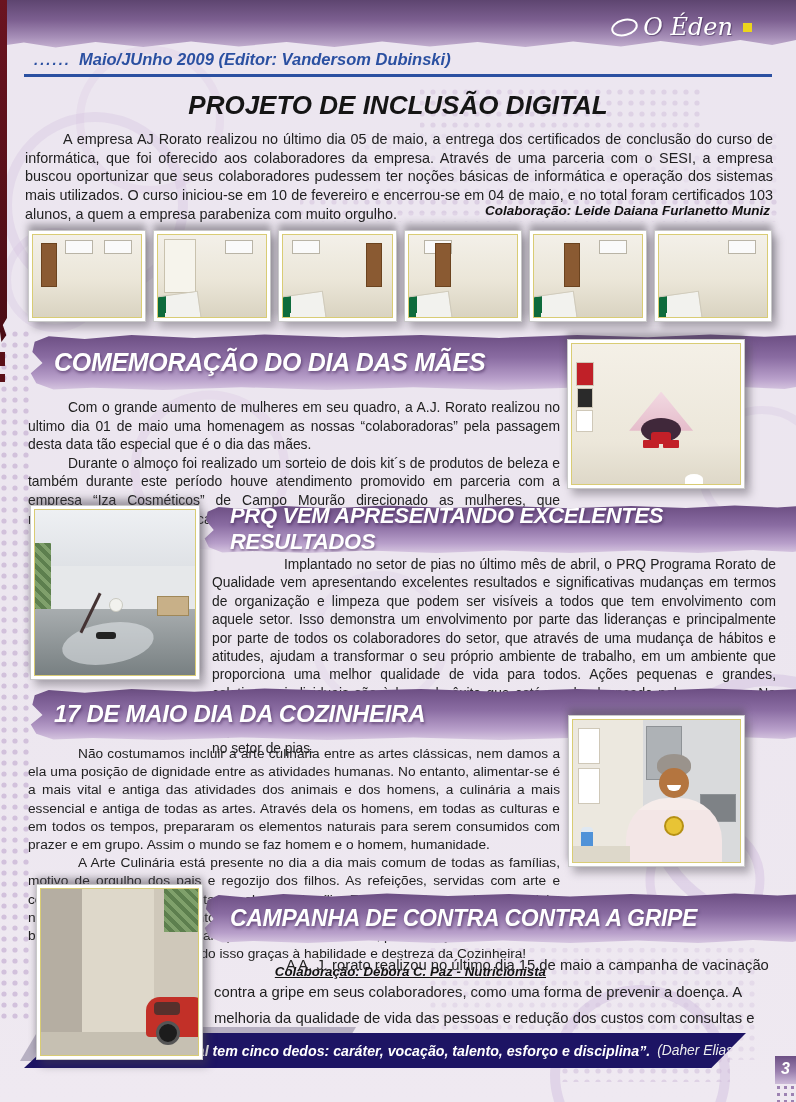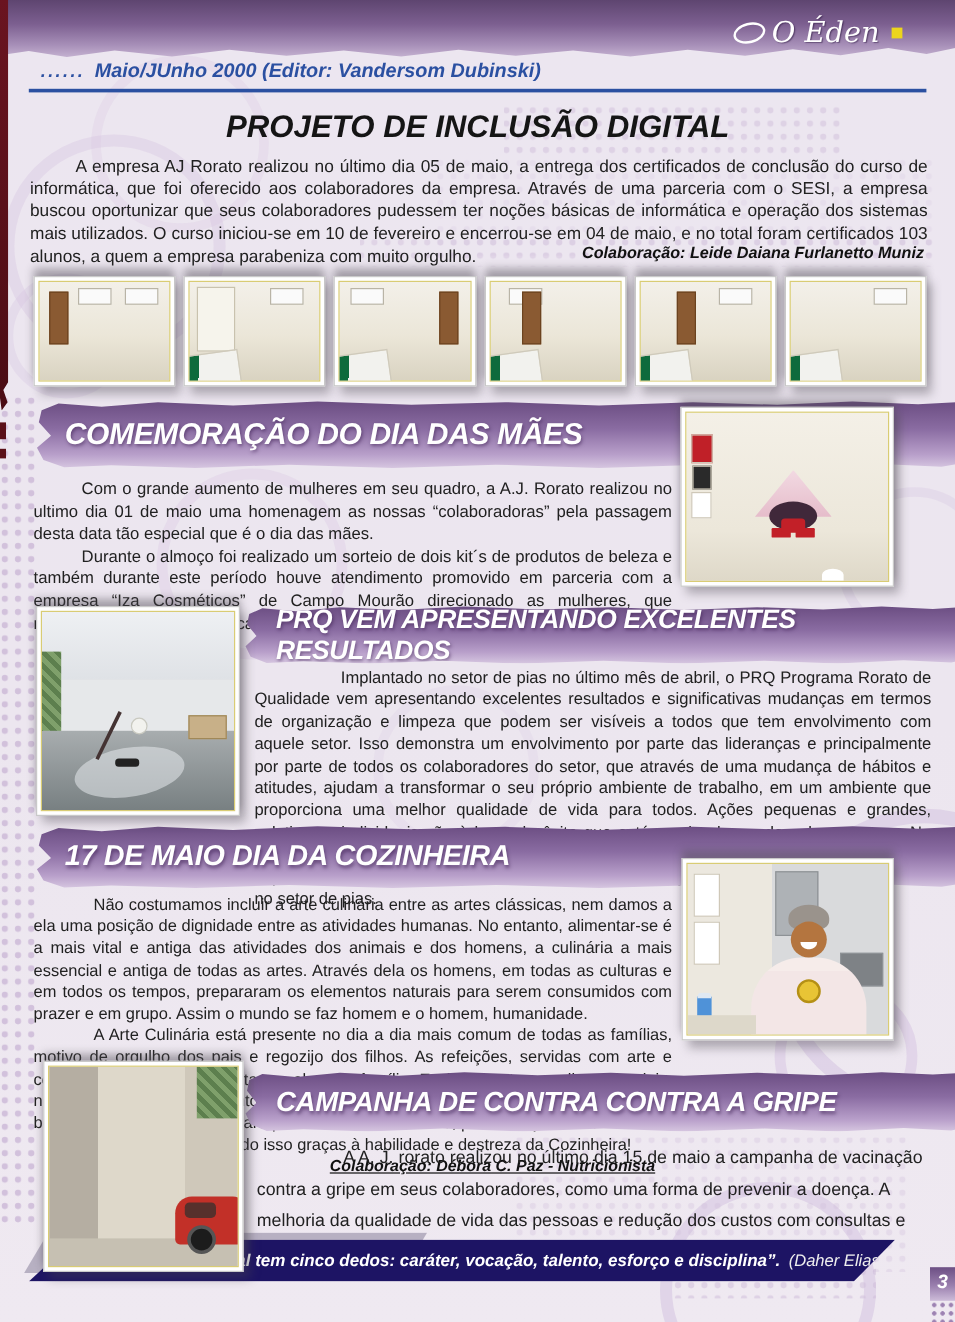--- a/index.html
+++ b/index.html
@@ -130,21 +130,21 @@
 
   <div class="band"></div>
   <div class="logo">
     <span class="ring"></span>
     <span>O Éden</span>
     <span class="sq"></span>
   </div>
 
   <div class="masthead">
     <span class="mt-dots">......</span>
-    <span class="mt-issue">Maio/JUnho 2000  (Editor: Vandersom Dubinski)</span>
+    <span class="mt-issue">Maio/JUnho 2009  (Editor: Vandersom Dubinski)</span>
   </div>
 
   <h1 class="h-black" style="top:90px;margin:0;">PROJETO DE INCLUSÃO DIGITAL</h1>
   <div class="bodytxt" style="left:25px;top:130px;width:748px;font-size:14.4px;line-height:18.7px;">
     <p style="text-indent:38px;">A empresa AJ Rorato realizou no último dia 05 de maio, a entrega dos certificados de conclusão do curso de informática, que foi oferecido aos colaboradores da empresa. Através de uma parceria com o SESI, a empresa buscou oportunizar que seus colaboradores pudessem ter noções básicas de informática e operação dos sistemas mais utilizados. O curso iniciou-se em 10 de fevereiro e encerrou-se em 04 de maio, e no total foram certificados 103 alunos, a quem a empresa parabeniza com muito orgulho.</p>
   </div>
   <div class="credit" style="position:absolute;right:26px;top:203px;z-index:2;font-size:13.5px;">Colaboração: Leide Daiana Furlanetto Muniz</div>
 
   <div class="strip">
     <figure class="pframe">

